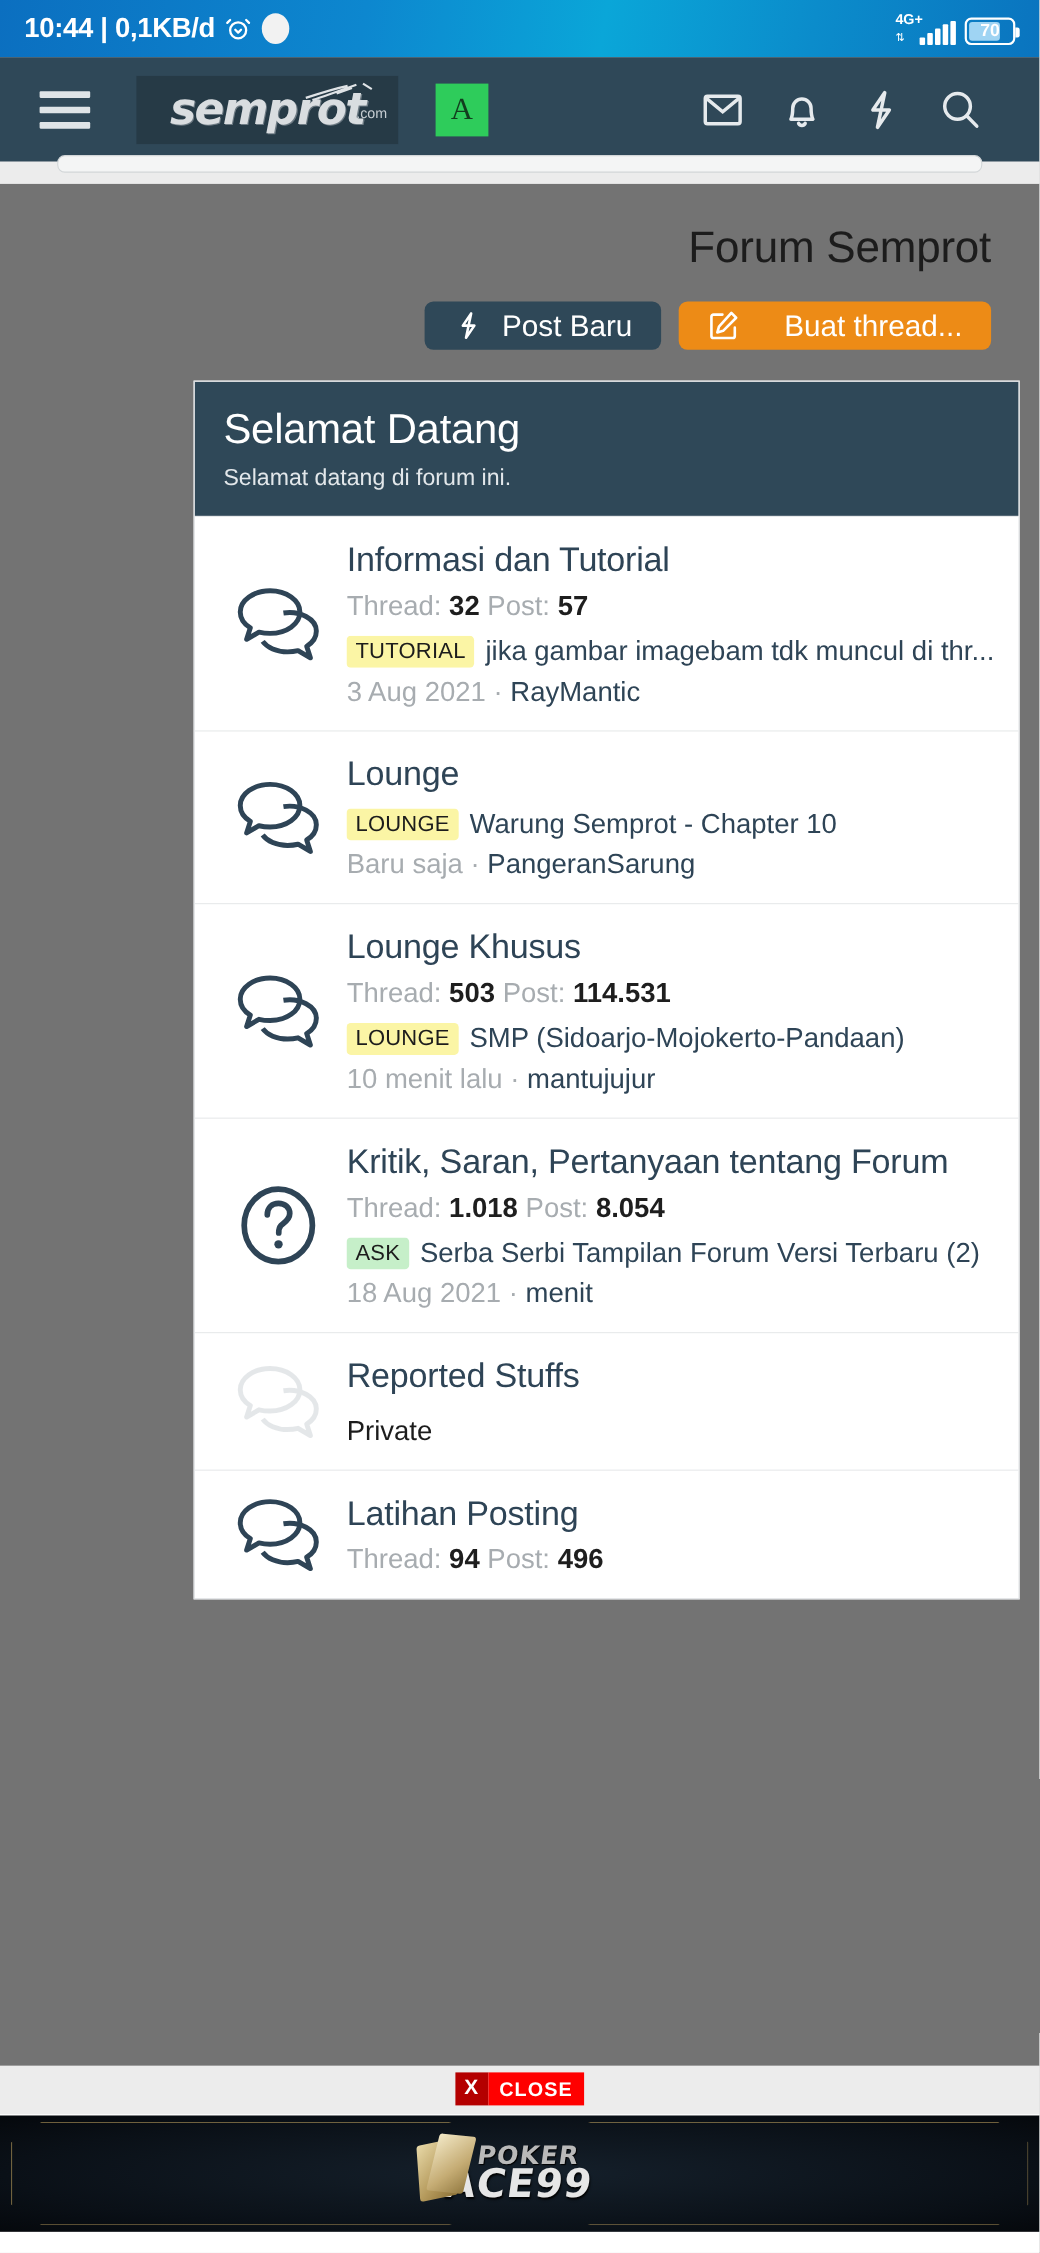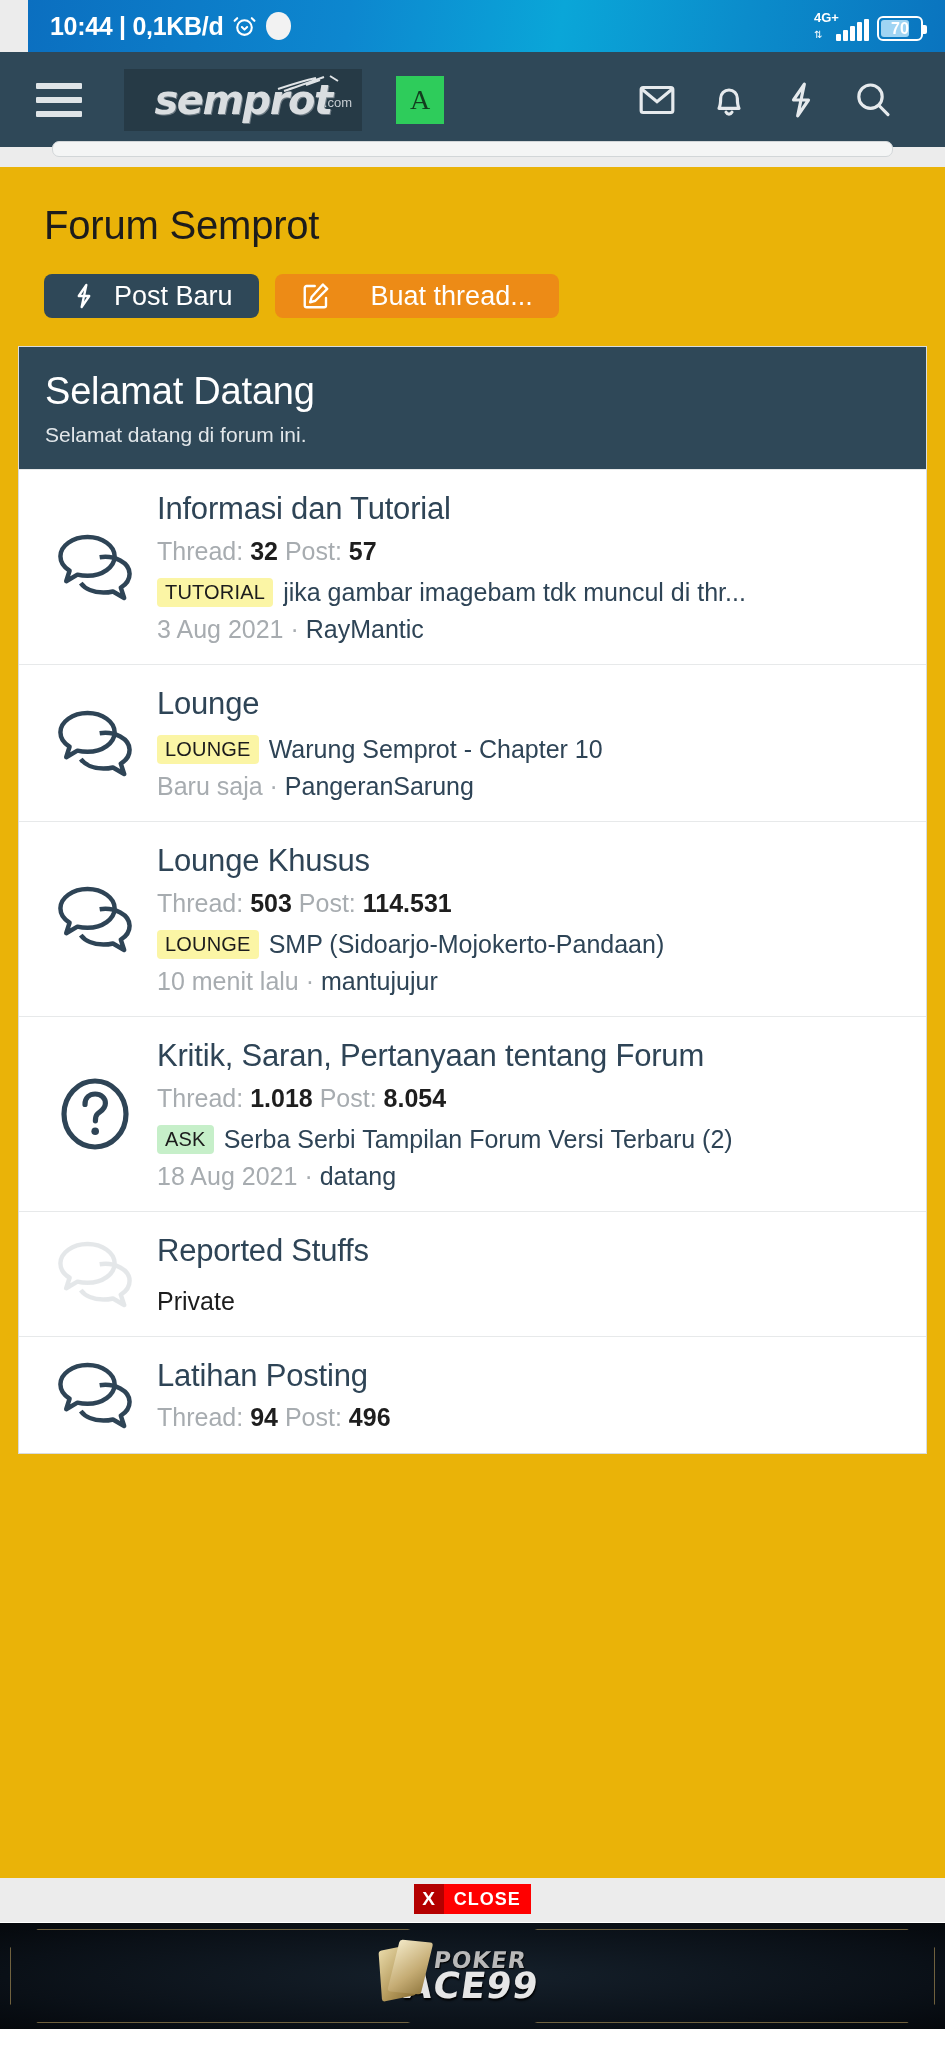--- a/index.html
+++ b/index.html
@@ -23,21 +23,20 @@
 
   
   .statusbar {
     height: 52px;
     flex: 0 0 52px;
     background: linear-gradient(100deg, #0b6fc0 0%, #0d87cf 35%, #0aa6d8 58%, #0b8ccb 78%, #0a74bf 100%);
     display: flex;
     align-items: center;
     padding: 0 22px;
     color: #ffffff;
-    margin-left: 28px;
   }
   .sb-left { display: flex; align-items: center; gap: 9px; }
   .sb-time {
     font-size: 25px;
     font-weight: bold;
     letter-spacing: -0.3px;
     white-space: nowrap;
   }
   .sb-alarm {
     width: 25px; height: 25px;
@@ -197,24 +196,25 @@
     position: absolute;
     left: 52px; right: 52px; top: -6px; height: 14px;
     background: #f4f5f5;
     border: 1px solid #d2d6d8;
     border-radius: 7px;
   }
 
   
   .content {
     flex: 1 1 auto;
-    background: #eab308;
+    background: #737373;
     overflow: hidden;
     display: flex;
     flex-direction: column;
+    align-items: flex-end;
   }
   .page-title {
     font-size: 40px;
     color: #1c1c1c;
     padding: 36px 44px 0 44px;
     font-weight: normal;
     letter-spacing: -0.2px;
   }
   .actions {
     display: flex;
@@ -637,21 +637,21 @@
             <span>Post:</span>
             <b>8.054</b>
           </div>
           <div class="forum-last">
             <span class="prefix prefix-green">ASK</span>
             <span class="last-title">Serba Serbi Tampilan Forum Versi Terbaru (2)</span>
           </div>
           <div class="forum-meta">
             <span>18 Aug 2021</span>
             <span>·</span>
-            <span class="author">datang</span>
+            <span class="author">menit</span>
           </div>
         </div>
       </div>
 
       <div class="forum-row">
         <div class="forum-icon dim">
           <svg width="86" height="76" viewBox="0 0 46 40" fill="none" stroke="#2e4456" stroke-width="2.4">
             <path d="M19 4 C11 4 4.5 8.6 4.5 14.3 C4.5 17.4 6.4 20.2 9.4 22 L7.6 27.6 L13.6 24.1 C15.3 24.5 17.1 24.7 19 24.7 C27 24.7 33.5 20.1 33.5 14.3 C33.5 8.6 27 4 19 4 Z" stroke-linejoin="round"></path>
             <path d="M25.5 14.8 C33.5 13.6 41.5 17.6 41.5 23.6 C41.5 26.6 39.7 29.3 36.8 31 L38.6 36.6 L32.6 33.1 C31 33.5 29.3 33.7 27.5 33.7 C22.2 33.7 17.6 31.6 15.4 28.6" stroke-linejoin="round"></path>
           </svg>

